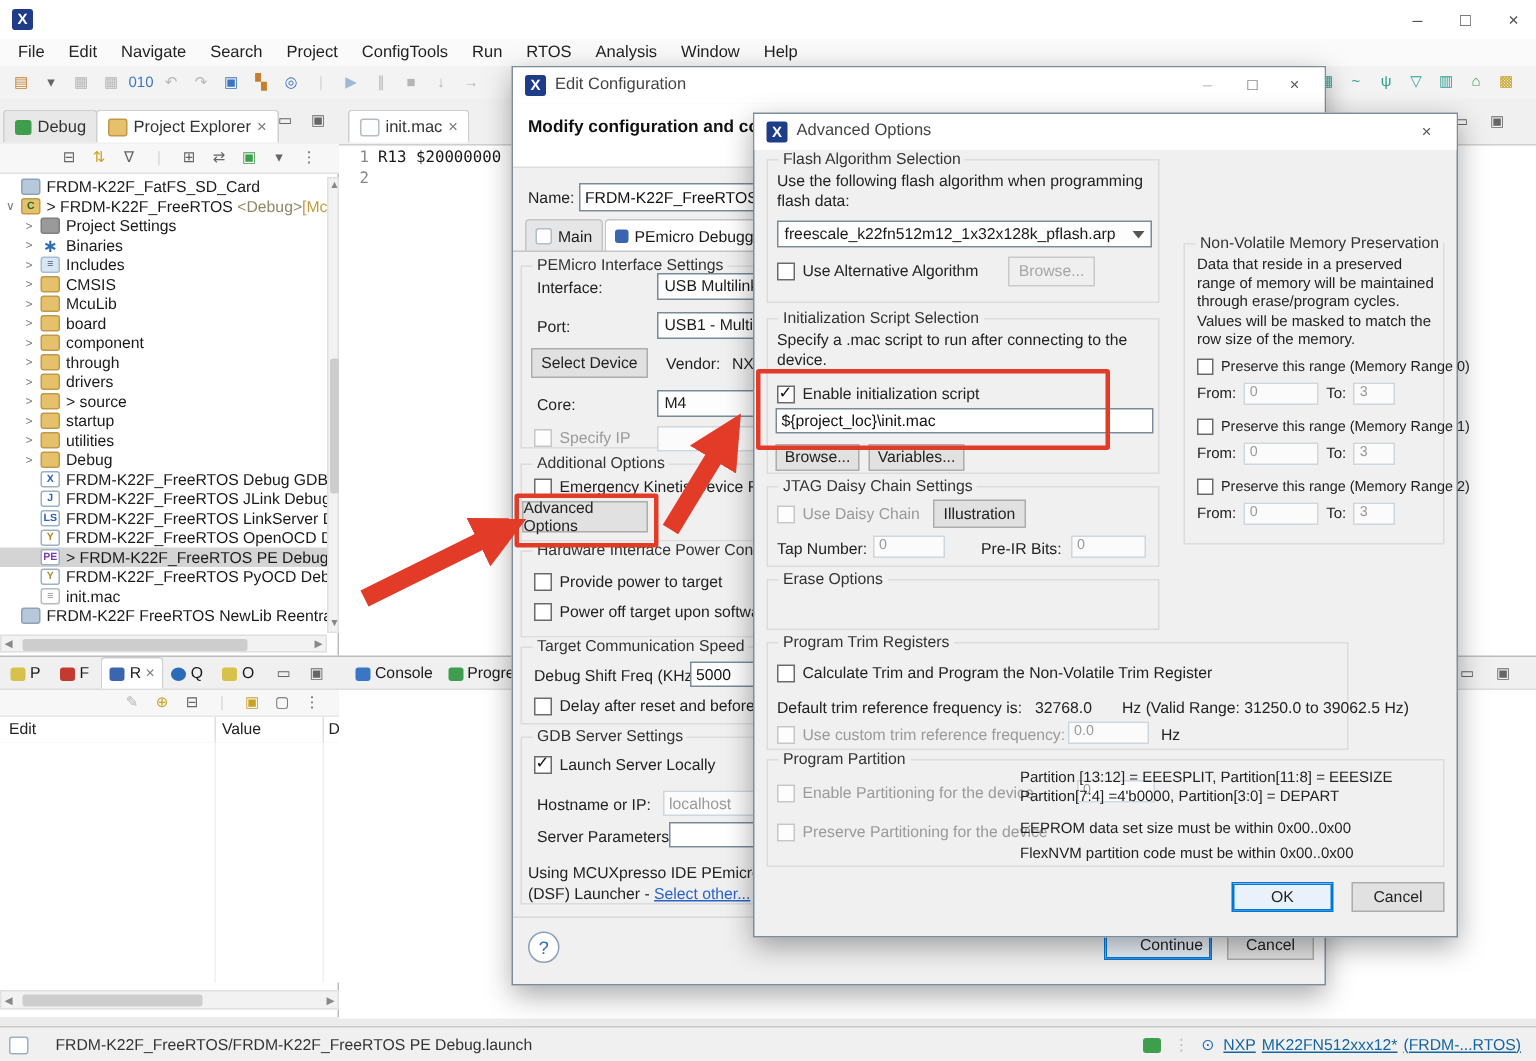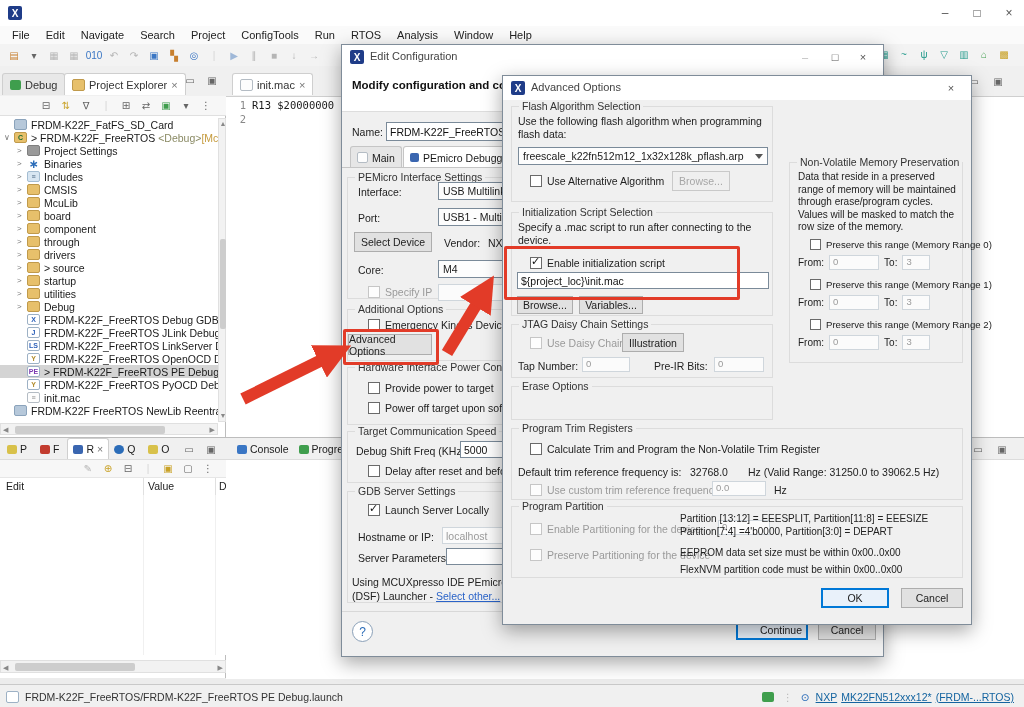--- a/index.html
+++ b/index.html
@@ -62,39 +62,39 @@
   .mintab.sel{background:#fff;border:1px solid #cfcfcf;border-bottom:none;}
   .ic-p,.ic-o{background:#d8c14a;}
   .ic-f{background:#c23b2e;}
   .ic-r{background:#3a66b0;}
   .ic-q{background:#2b6cb8;border-radius:50%;}
   .ic-console{background:#3a76c4;}
   .ic-progress{background:#3f9e4d;}
   #blcols span{position:absolute;top:2px;font-size:10.5px;color:#222;}
   #console{position:absolute;left:226px;top:437px;width:798px;height:241px;background:#fff;border-top:1px solid #bdbdbd;box-sizing:border-box;}
   
-  #statusbar{position:absolute;left:0;top:684px;width:1024px;height:23px;background:#f0f0f0;border-top:1px solid #c9c9c9;display:flex;align-items:center;font-size:10.5px;color:#333;}
+  #statusbar{position:absolute;left:0;top:684px;width:1024px;height:23px;background:#f0f0f0;border-top:1px solid #c9c9c9;display:flex;align-items:center;font-size:10.5px;color:#333;gap:12px;}
   .slink{color:#1464a0;text-decoration:underline;margin-right:4px;}
   
   .dlg{position:absolute;background:#f0f0f0;border:1px solid #7f8c99;box-shadow:0 6px 18px rgba(0,0,0,.35);box-sizing:border-box;}
   .dtitle{position:absolute;left:0;top:0;right:0;height:24px;background:#fff;}
   .dtxt{position:absolute;left:28px;top:5px;font-size:11px;color:#444;}
   .dwb{position:absolute;top:2px;width:24px;height:20px;display:flex;align-items:center;justify-content:center;color:#555;font-size:11px;}
   .dwb.dim{color:#bbb;}
   .grp{position:absolute;border:1px solid #dcdcdc;box-sizing:border-box;}
   .glab{position:absolute;top:-7px;left:7px;background:#f0f0f0;padding:0 3px;font-size:10.5px;color:#333;white-space:nowrap;}
   .lbl{position:absolute;font-size:10.5px;color:#222;white-space:nowrap;}
   .inp{position:absolute;border:1px solid #7a8a99;background:#fff;font:10.5px "Liberation Sans",sans-serif;padding:0 3px;box-sizing:border-box;color:#111;}
   .inp.dis{background:#fbfbfb;border-color:#cfd6dc;color:#9a9a9a;}
   .combo{position:absolute;border:1px solid #7a8a99;background:#fdfdfd;display:flex;align-items:center;padding:0 4px;font-size:10.5px;box-sizing:border-box;white-space:nowrap;overflow:hidden;}
   .carr{margin-left:auto;width:0;height:0;border-left:4px solid transparent;border-right:4px solid transparent;border-top:5px solid #555;flex:none;}
   .btn{position:absolute;background:#e1e1e1;border:1px solid #adadad;display:flex;align-items:center;justify-content:center;font-size:10.5px;color:#222;box-sizing:border-box;}
   .btn.dis{color:#a6a6a6;border-color:#c9c9c9;background:#efefef;}
   .btn.primary{border:1px solid #0078d7;box-shadow:inset 0 0 0 1px #0078d7;background:#e9f1fa;}
-  .cb{position:absolute;display:flex;align-items:flex-end;gap:5px;font-size:10.5px;color:#222;white-space:nowrap;margin-left:12px;}
+  .cb{position:absolute;display:flex;align-items:flex-end;gap:5px;font-size:10.5px;color:#222;white-space:nowrap;}
   .cb .box{width:12px;height:12px;border:1px solid #6a6a6a;background:#fff;position:relative;flex:none;box-sizing:border-box;}
   .cb.checked .box::after{content:"✓";position:absolute;left:0px;top:-3px;font-size:11px;font-weight:bold;color:#111;}
   .cb.dis{color:#9a9a9a;}
   .cb.dis .box{border-color:#c6c6c6;background:#fdfdfd;}
   .etab{position:absolute;height:22px;display:flex;align-items:center;gap:4px;padding:0 6px;font-size:10.5px;background:#e6e6e6;border:1px solid #c5c5c5;border-bottom:none;border-radius:3px 3px 0 0;box-sizing:border-box;}
   .etab.sel{background:#fff;}
   .link{color:#2a63c8;text-decoration:underline;}
   .nvmblk{margin-bottom:9px;}
   .nvmrow{display:flex;align-items:center;gap:5px;margin-top:5px;}
   .nvm-cb{position:static !important;font-size:9.6px !important;}
@@ -844,21 +844,21 @@
             <div class="nvmrow">
               <span class="nlbl">From:</span>
               <span class="inpf">0</span>
               <span class="nlbl">To:</span>
               <span class="inpf sm">3</span>
             </div>
           </div>
         </div>
     </div>
 
-    <div class="grp" style="left:8px;top:352px;width:452px;height:72px;">
+    <div class="grp" style="left:8px;top:352px;width:388px;height:72px;">
       <span class="glab">Program Trim Registers</span>
       <div class="cb" style="left:6px;top:14px;">
         <span class="box"></span>
           <span>Calculate Trim and Program the Non-Volatile Trim Register</span>
       </div>
       <span class="lbl" style="left:6px;top:37px;">Default trim reference frequency is:</span>
       <span class="lbl" style="left:178px;top:37px;">32768.0</span>
       <span class="lbl" style="left:236px;top:37px;">Hz (Valid Range: 31250.0 to 39062.5 Hz)</span>
       <div class="cb dis" style="left:6px;top:55px;">
         <span class="box"></span>

